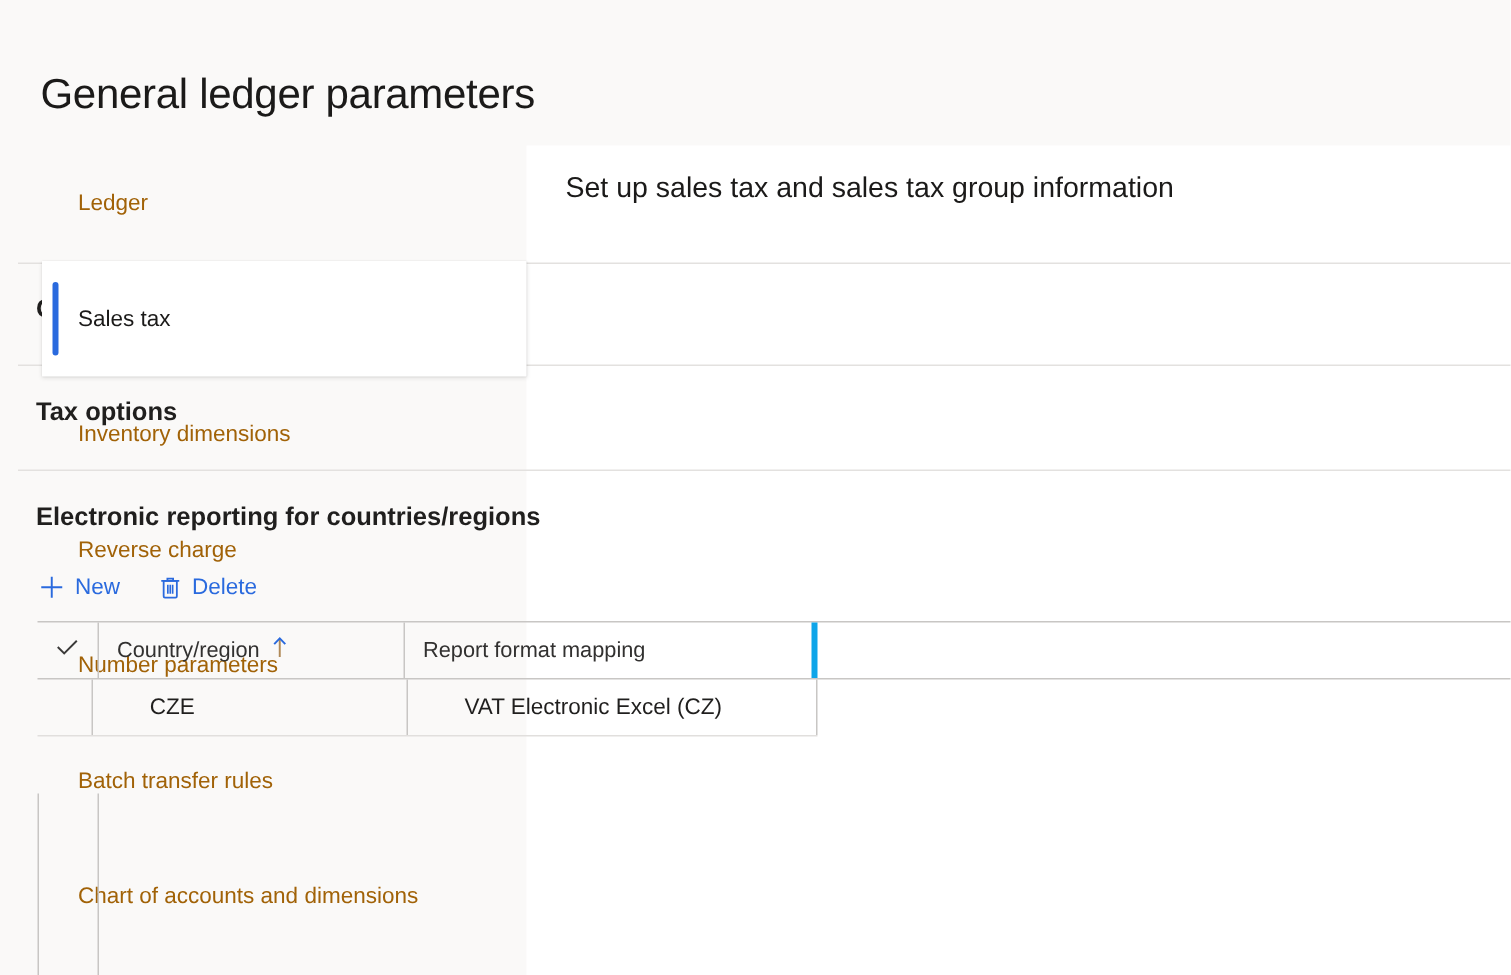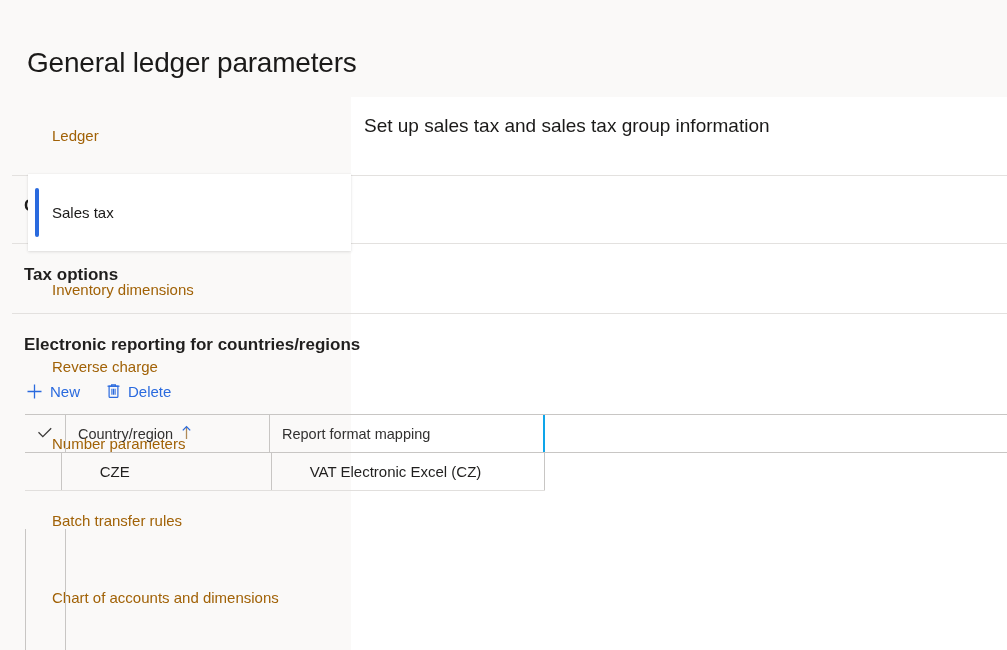--- a/index.html
+++ b/index.html
@@ -86,21 +86,21 @@
   .content {
     position: absolute;
     left: 351px;
     top: 0;
     width: 656px;
     height: 553px;
     background: #ffffff;
   }
   .content-title {
     position: absolute;
-    left: 13px;
+    left: 26px;
     top: 18px;
     font-size: 19px;
     font-weight: 400;
     color: #1b1a19;
   }
 
   .section {
     position: absolute;
     left: 12px;
     width: 995px;
@@ -124,21 +124,21 @@
   .toolbar {
     position: absolute;
     left: 24px;
     top: 284px;
     display: flex;
     align-items: center;
     gap: 22px;
   }
   .tb-btn {
     display: flex;
-    align-items: flex-start;
+    align-items: flex-end;
     gap: 7px;
     color: #2a6ade;
     font-size: 15px;
     cursor: pointer;
     padding: 2px 2px;
   }
   .tb-btn svg { display: block; }
 
   
   .grid {
@@ -187,21 +187,21 @@
   .cell.c-country {
     width: 204px;
     padding-left: 12px;
     border-right: 1px solid #c8c6c4;
   }
   .cell.c-report {
     width: 275px;
     padding-left: 12px;
     border-right: 1px solid #c8c6c4;
   }
-  .grid-row.header .cell.c-report { border-right: 2px solid #0ea5e9; }
+  .grid-row.header .cell.c-report { border-right: 4px solid #0ea5e9; }
   .grid-row.header .cell {
     color: #323130;
     font-size: 14.5px;
   }
   .grid-row.header .cell.sel { color: #605e5c; }
 
   .head-sort {
     display: inline-block;
     margin-left: 8px;
     vertical-align: middle;

